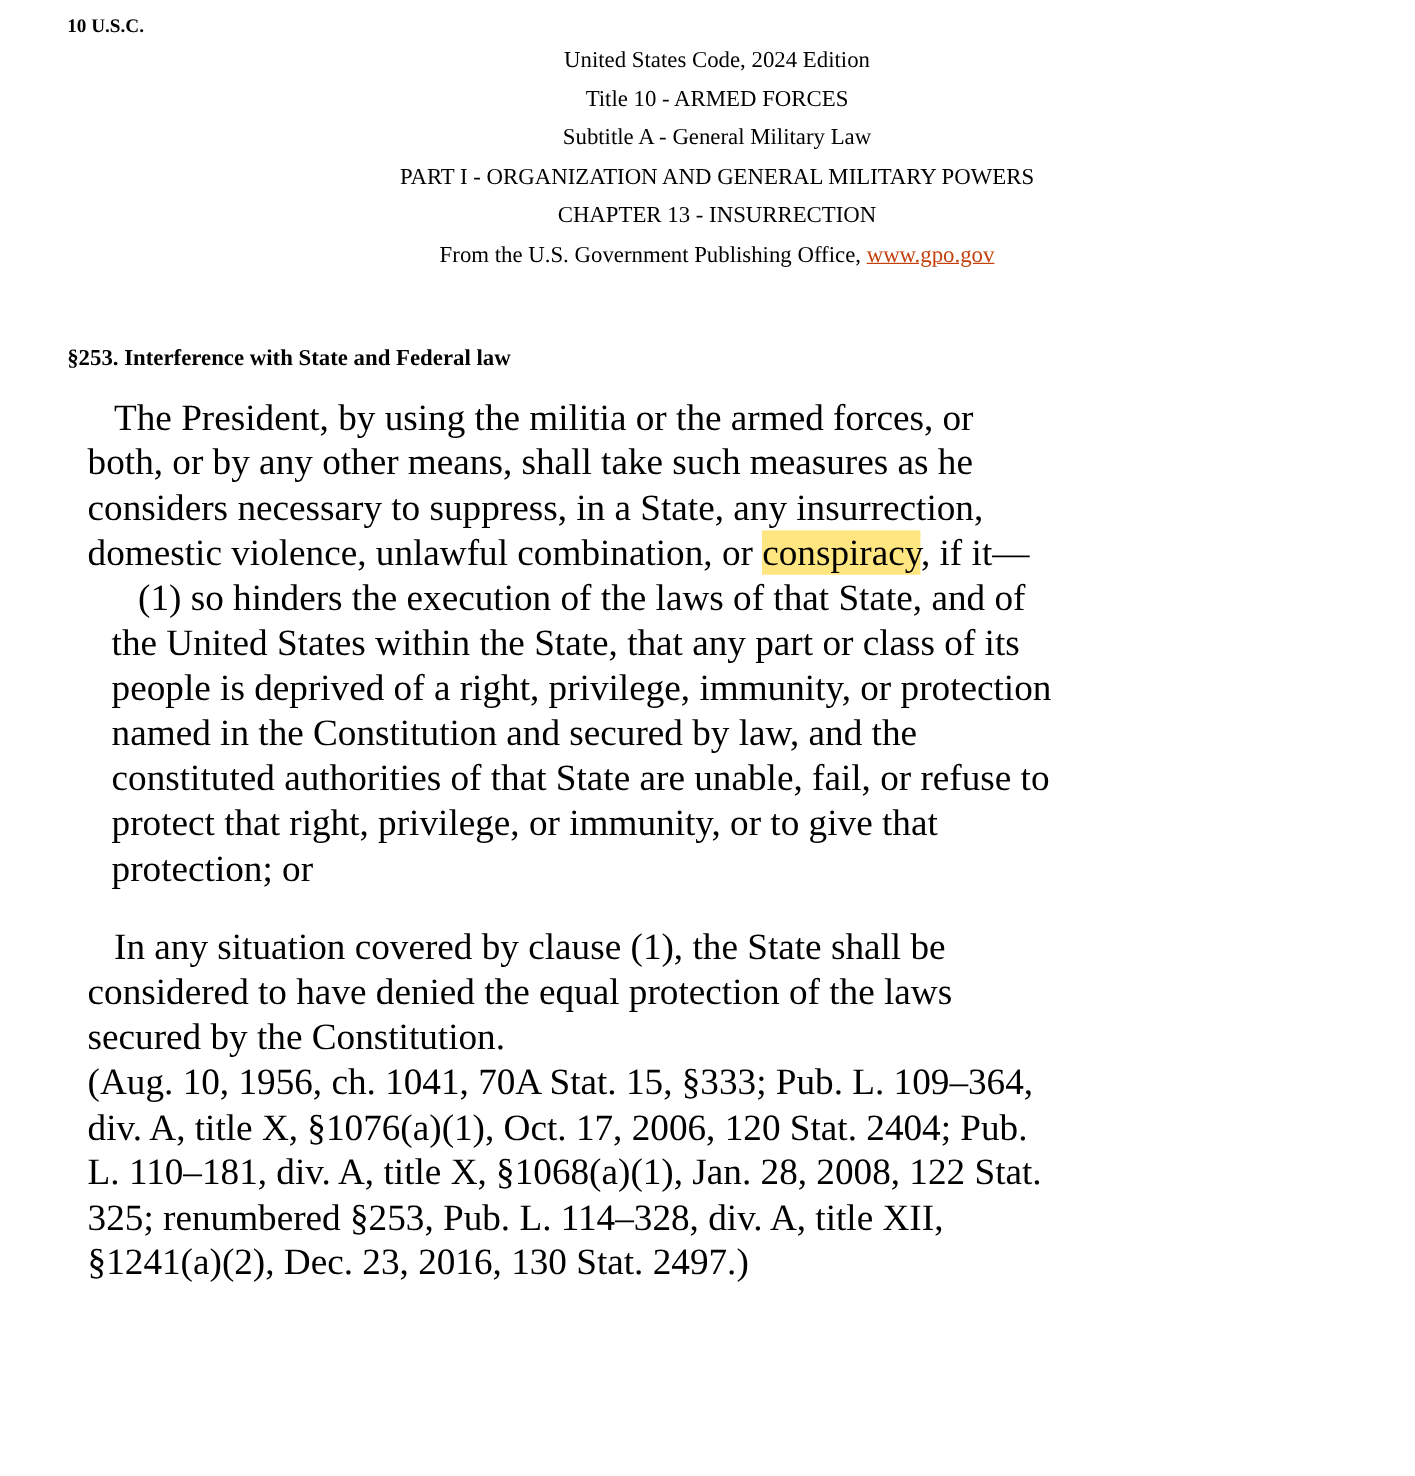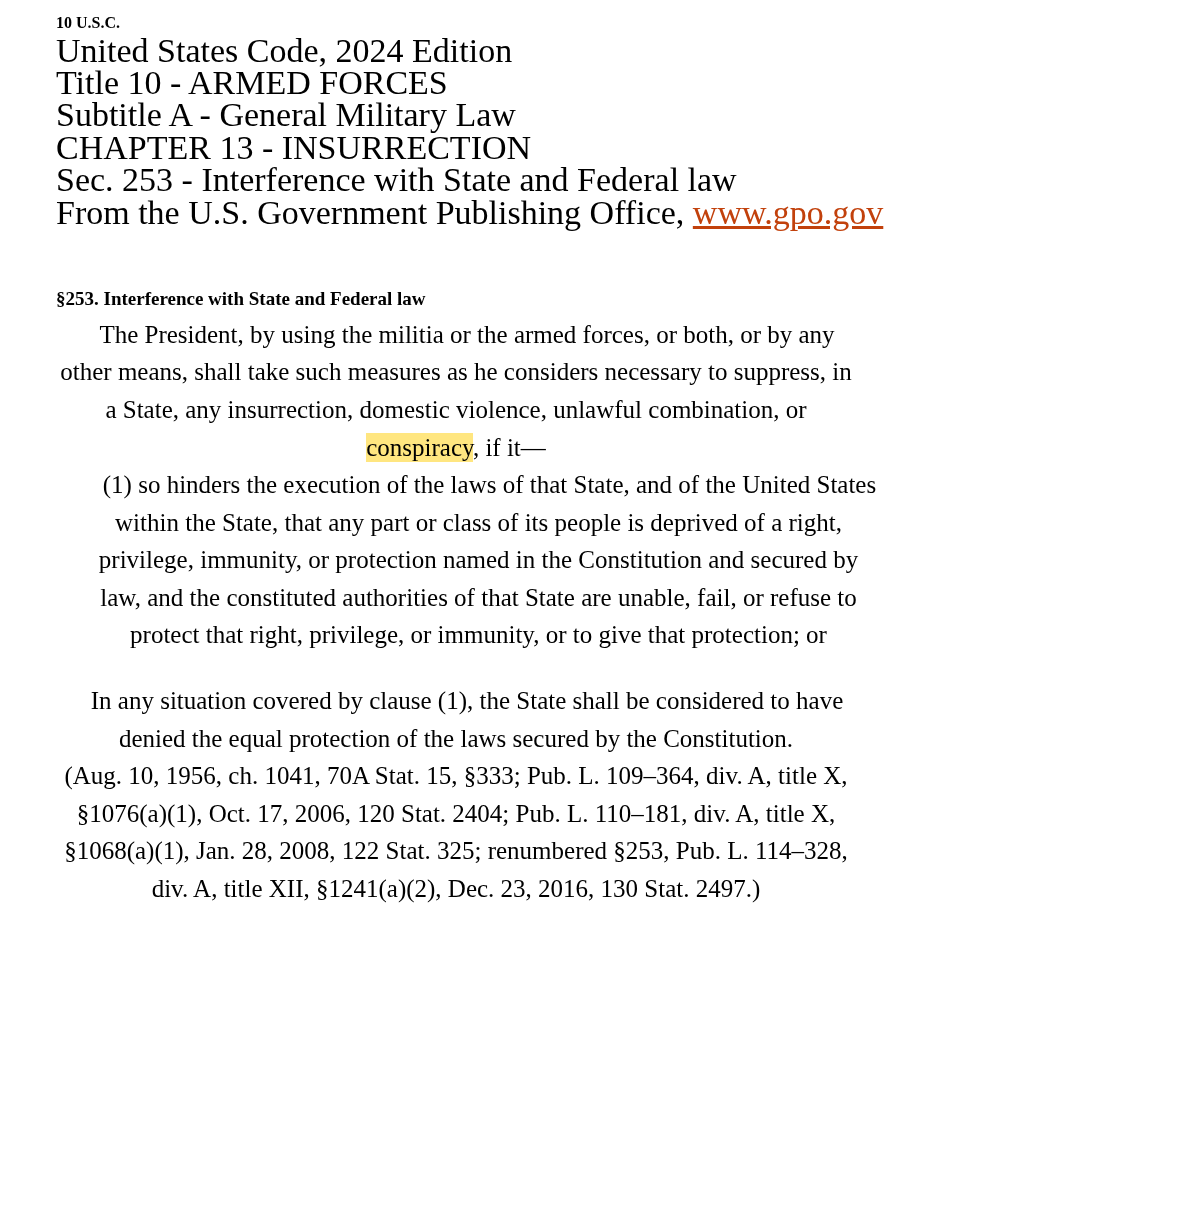--- a/index.html
+++ b/index.html
@@ -21,45 +21,46 @@
     box-sizing: border-box;
     padding: 12px 40px 10px 56px;
   }
   .masthead {
     font-size: 16px;
     font-weight: bold;
     line-height: 1.35;
     margin: 0 0 1px 0;
   }
   .header-lines {
-    font-size: 34px;
+    font-size: 19px;
     line-height: 32.4px;
     margin: 0;
+    text-align: center;
   }
   .header-lines div {
     white-space: pre;
   }
   a.gpo-link {
     color: #c2410c;
     text-decoration: underline;
   }
   .spacer {
     height: 58px;
   }
   .section-title {
     font-size: 19px;
     font-weight: bold;
     line-height: 1.3;
     margin: 0 0 4px 0;
   }
   .body-text {
-    font-size: 25px;
+    font-size: 31px;
     line-height: 37.6px;
-    margin: 0;
-    text-align: center;
+    margin: 17px;
+    text-align: left;
   }
   .para {
     margin: 0;
     max-width: 800px;
   }
   .para.indent-first {
     text-indent: 22px;
   }
   .clause {
     margin: 0;
@@ -83,22 +84,22 @@
 <body>
 
 <div class="page">
 
   <div class="masthead">10 U.S.C.</div>
 
   <div class="header-lines">
     <div>United States Code, 2024 Edition</div>
     <div>Title 10 - ARMED FORCES</div>
     <div>Subtitle A - General Military Law</div>
+    <div>PART I - ORGANIZATION AND GENERAL MILITARY POWERS</div>
     <div>CHAPTER 13 - INSURRECTION</div>
-    <div>Sec. 253 - Interference with State and Federal law</div>
     <div><span>From the U.S. Government Publishing Office, </span><a class="gpo-link" href="#">www.gpo.gov</a></div>
   </div>
 
   <div class="spacer"></div>
 
   <div class="section-title">§253. Interference with State and Federal law</div>
 
   <div class="body-text">
 
     <p class="para indent-first"><span>The President, by using the militia or the armed forces, or both, or by any other means, shall take such measures as he considers necessary to suppress, in a State, any insurrection, domestic violence, unlawful combination, or </span><span class="hl">conspiracy</span><span>, if it—</span></p>

